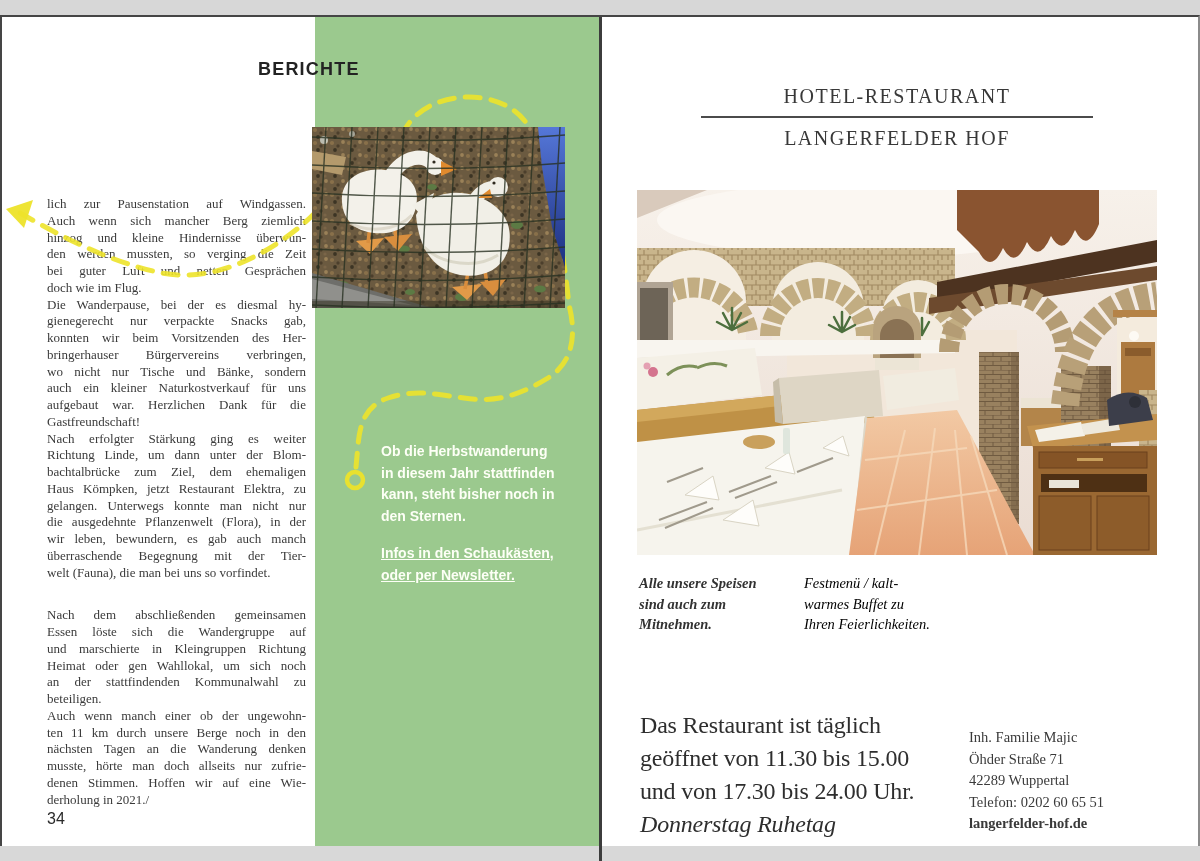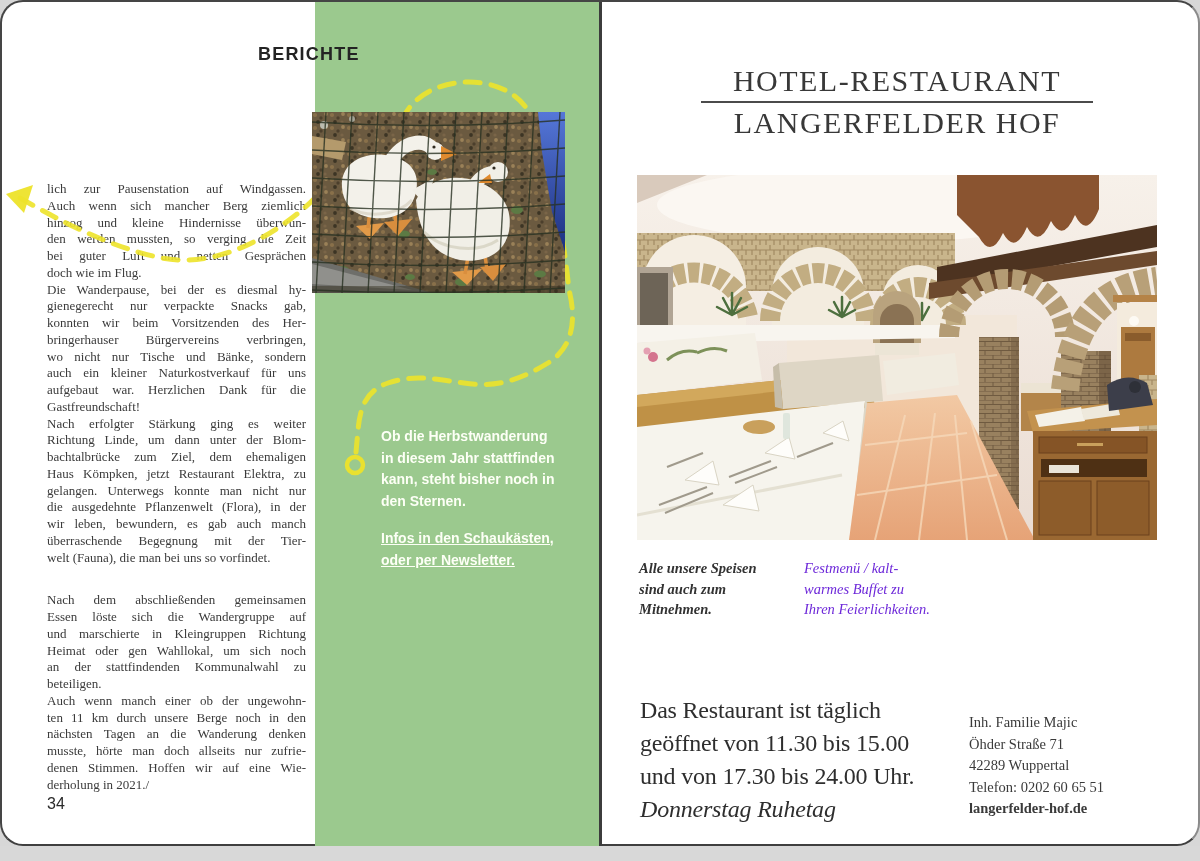--- a/index.html
+++ b/index.html
@@ -2,24 +2,24 @@
 <html><head>
 <meta charset="utf-8">
 <style>
   html,body{margin:0;padding:0;}
   body{
     width:1200px;height:861px;position:relative;overflow:hidden;
     background:#d7d7d7;
     font-family:"Liberation Serif", serif;
   }
   .spread{
-    position:absolute;left:0;top:0;width:1200px;height:846px;
+    position:absolute;left:0;top:15px;width:1200px;height:846px;
     box-sizing:border-box;background:#ffffff;
     border-top:2px solid #454545;border-left:2px solid #454545;
-    border-right:2px solid #8b8b8b;border-bottom:2px solid #3f3f3f;border-radius:23px;
+    border-right:2px solid #8b8b8b;border-bottom:2px solid #3f3f3f;
   }
   .bottom-strip{position:absolute;left:0;top:846px;width:1200px;height:15px;background:#d8d8d8;}
 
   
   .green-col{position:absolute;left:313px;top:0;width:284px;height:844px;background:#9bc98e;z-index:0;}
   .spine{position:absolute;left:597px;top:0;width:3px;height:844px;background:#3c3c3c;z-index:4;}
 
   .berichte{
     position:absolute;left:256px;top:42px;z-index:1;
     font-family:"Liberation Sans",sans-serif;font-weight:bold;
@@ -43,28 +43,28 @@
   }
   .green-notes .note2{margin-top:16px;text-decoration:underline;}
   .green-notes .ln{white-space:nowrap;}
 
   .route-svg{position:absolute;left:0;top:0;z-index:2;pointer-events:none;}
   .photo-geese{position:absolute;left:310px;top:110px;width:253px;height:181px;z-index:3;}
   .photo-geese svg{display:block;}
 
   
   .heading{position:absolute;left:635px;top:62px;width:520px;text-align:center;color:#383838;z-index:1;}
-  .heading .t{font-size:30px;letter-spacing:1.5px;line-height:34px;white-space:nowrap;}
+  .heading .t{font-size:20px;letter-spacing:1.5px;line-height:34px;white-space:nowrap;}
   .heading .rule{width:392px;height:2px;background:#4b4b4b;margin:3px auto 3px;}
 
   .photo-restaurant{position:absolute;left:635px;top:173px;width:520px;height:365px;z-index:1;}
   .photo-restaurant svg{display:block;}
 
   .info-col{position:absolute;top:556px;width:165px;z-index:1;
-    font-style:italic;font-size:14.5px;line-height:20.5px;color:#6d28d9;}
+    font-style:italic;font-size:14.5px;line-height:20.5px;color:#000000;}
   .info-col .ln{white-space:nowrap;}
   .col1{left:637px;font-weight:bold;color:#323232;}
   .col2{left:802px;}
   .col3{left:967px;}
 
   .hours{position:absolute;left:638px;top:692px;z-index:1;
     font-size:24px;line-height:33px;letter-spacing:-0.2px;color:#2e2e2e;}
   .hours .ln{white-space:nowrap;}
   .hours .closed{font-style:italic;}
 

